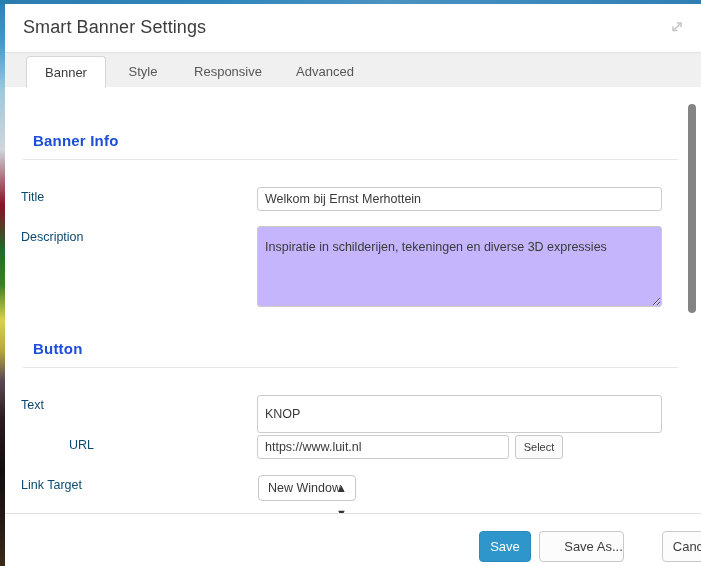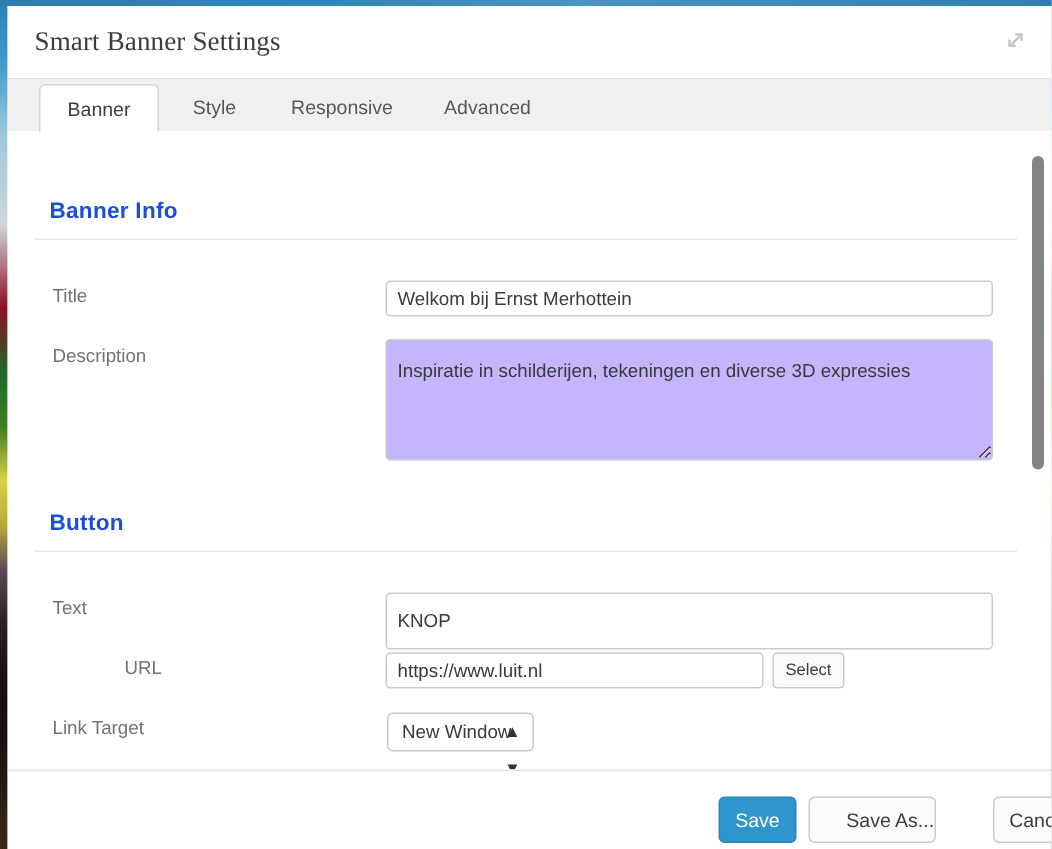--- a/index.html
+++ b/index.html
@@ -59,21 +59,20 @@
   }
   #modal-title {
     position: absolute;
     left: 18px;
     top: 13px;
     font-size: 18px;
     font-weight: 400;
     color: #3c3c3c;
     letter-spacing: 0.1px;
     white-space: nowrap;
-    font-family: Liberation Serif, serif;
   }
   #expand-btn {
     position: absolute;
     right: 13px;
     top: 12px;
     width: 22px;
     height: 22px;
     cursor: pointer;
     opacity: 0.55;
   }
@@ -134,23 +133,23 @@
   .section-rule {
     position: absolute;
     left: 18px;
     width: 655px;
     height: 1px;
     background: #e6e6e6;
   }
 
   .field-label {
     position: absolute;
-    left: 30px;
+    left: 16px;
     font-size: 12.5px;
-    color: #737373;
+    color: #0c4a6e;
     white-space: nowrap;
   }
 
   .text-input {
     position: absolute;
     box-sizing: border-box;
     font-family: "Liberation Sans", sans-serif;
     font-size: 12.5px;
     color: #3a3a3a;
     background: #ffffff;

